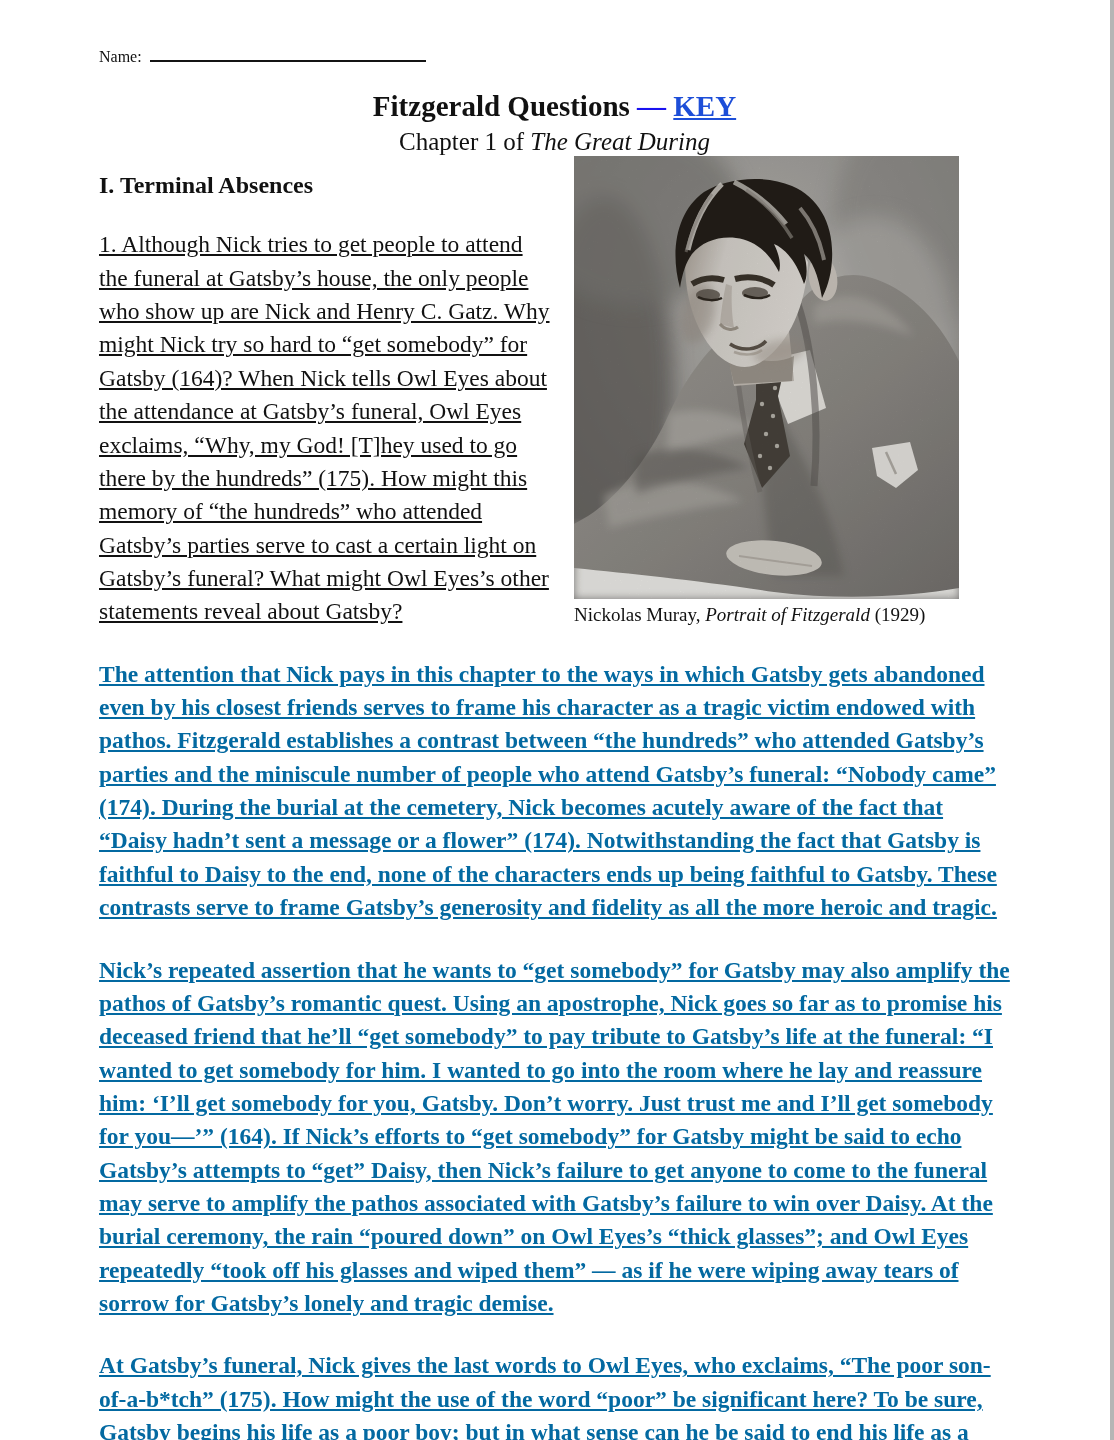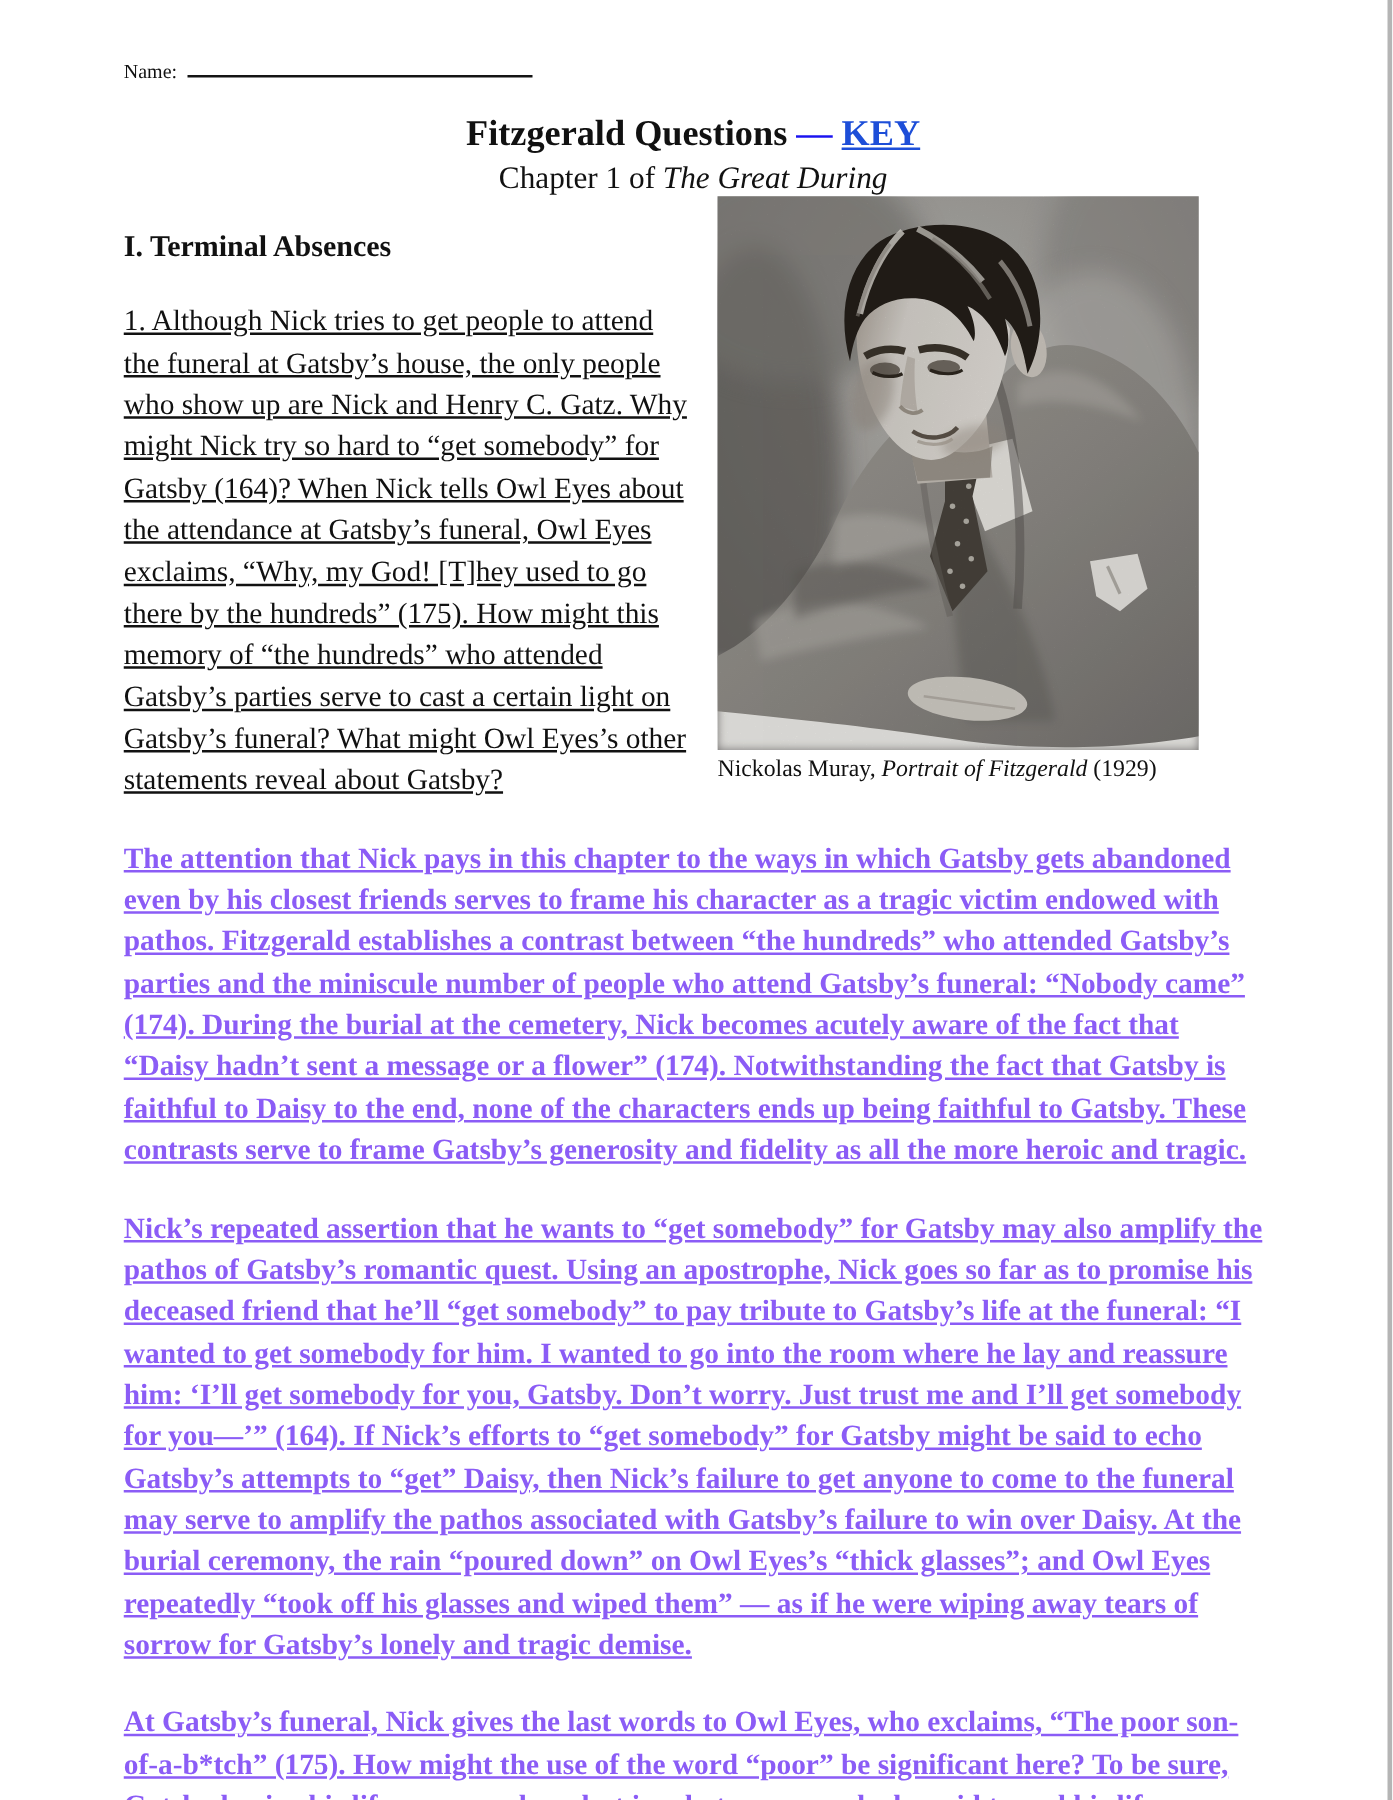--- a/index.html
+++ b/index.html
@@ -37,29 +37,29 @@
   }
   .doc-title .key{
     color:#1d4ed8;text-decoration:underline;
   }
   .doc-title .dash{color:#1a12f0;text-decoration:none;}
   .doc-subtitle{
     font-size:25px;margin-top:5px;font-weight:normal;
   }
   .doc-subtitle .book{font-style:italic;}
   .section-heading{
-    font-size:24px;font-weight:bold;margin:28px 0 0 0;
+    font-size:24px;font-weight:bold;margin:16px 0 0 0;
   }
   p.body-text{
     font-size:23.5px;line-height:1.42;margin:29px 0 0 0;
     text-align:left;
     text-decoration:underline;
   }
   p.answer{
-    color:#8b5cf6;font-weight:bold;
+    color:#0369a1;font-weight:bold;
   }
   figure.portrait{
     float:right;
     width:436px;
     margin:0 0 6px 24px;
     padding:0;
   }
   figure.portrait svg{display:block;width:385px;height:443px;}
   figcaption{
     font-size:19px;

